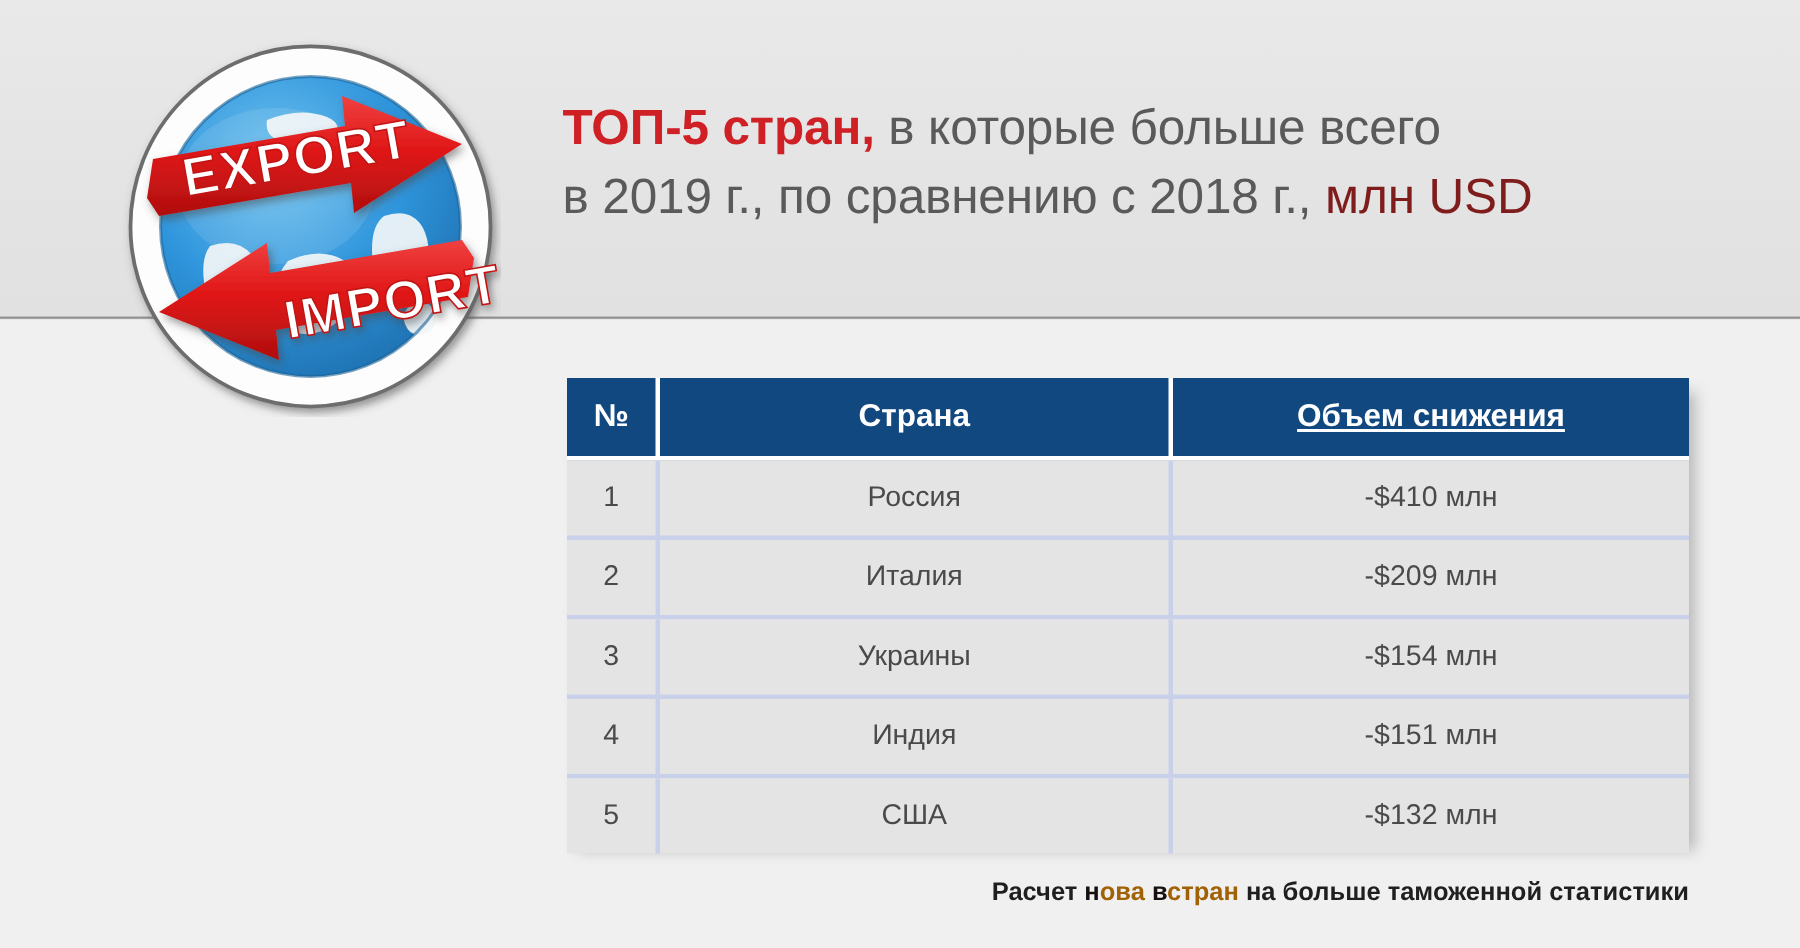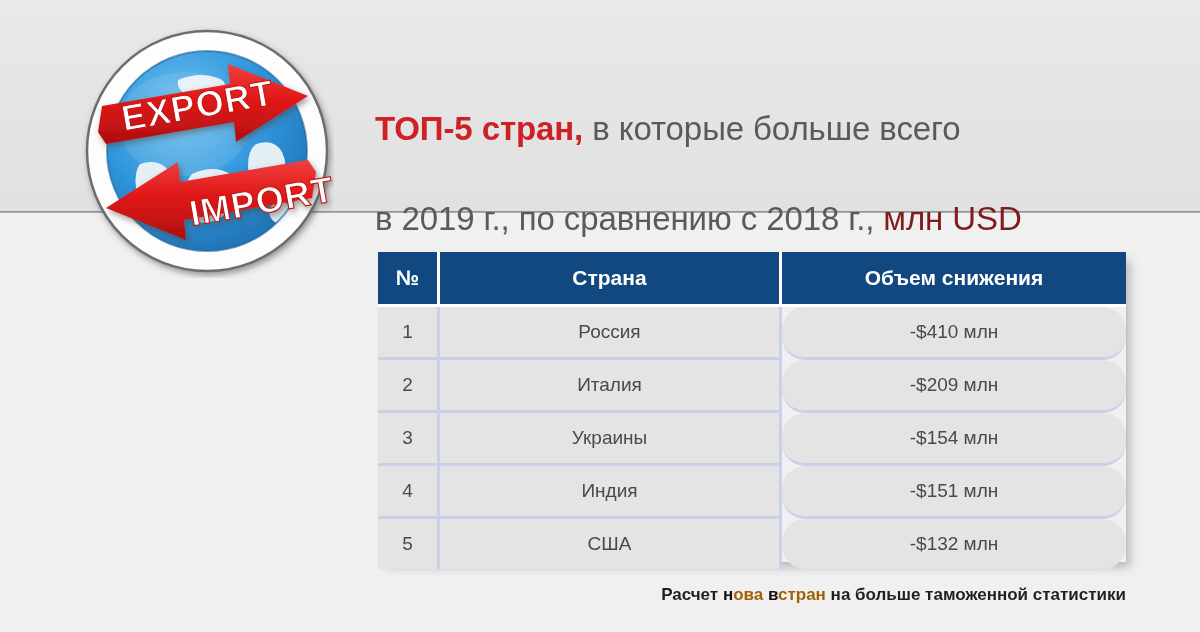--- a/index.html
+++ b/index.html
@@ -60,21 +60,21 @@
     letter-spacing: -0.1px;
   }
   .headline .hl-strong {
     color: #cf2026;
     font-weight: bold;
   }
   .headline .hl-unit {
     color: #7f1d1d;
     font-weight: normal;
   }
-  .headline .hl-line { display: block; white-space: nowrap; margin-top: 44px; }
+  .headline .hl-line { display: block; white-space: nowrap; }
 
   
   .table-shadow {
     position: absolute;
     left: 378px; top: 252px;
     width: 748px; height: 310px;
     box-shadow: 6px 7px 9px -2px rgba(90,90,90,0.38);
     z-index: 1;
   }
   table.rank-table {
@@ -95,32 +95,32 @@
   
   table.rank-table thead th {
     height: 52px;
     background: #11487f;
     color: #ffffff;
     font-size: 21px;
     font-weight: bold;
     border-right: 3px solid #ffffff;
     border-bottom: 3px solid #ffffff;
   }
-  table.rank-table thead th:last-child { border-right: none; }
+  table.rank-table thead th:last-child { border-right: none; text-decoration: underline; }
 
   
   table.rank-table tbody td {
     height: 50px;
     background: #e4e4e4;
     color: #4a4a4a;
     font-size: 19px;
     border-right: 3px solid #c9d1ea;
     border-bottom: 3px solid #c9d1ea;
   }
-  table.rank-table tbody td:last-child { border-right: none; border-radius: 23px; }
+  table.rank-table tbody td:last-child { border-right: none; }
   table.rank-table tbody tr:last-child td { border-bottom: none; }
 
   .col-num   { width: 62px; }
   .col-name  { width: 342px; }
   .col-value { width: 344px; }
 
   
   .footer-note {
     position: absolute;
     left: 378px; top: 585px;

